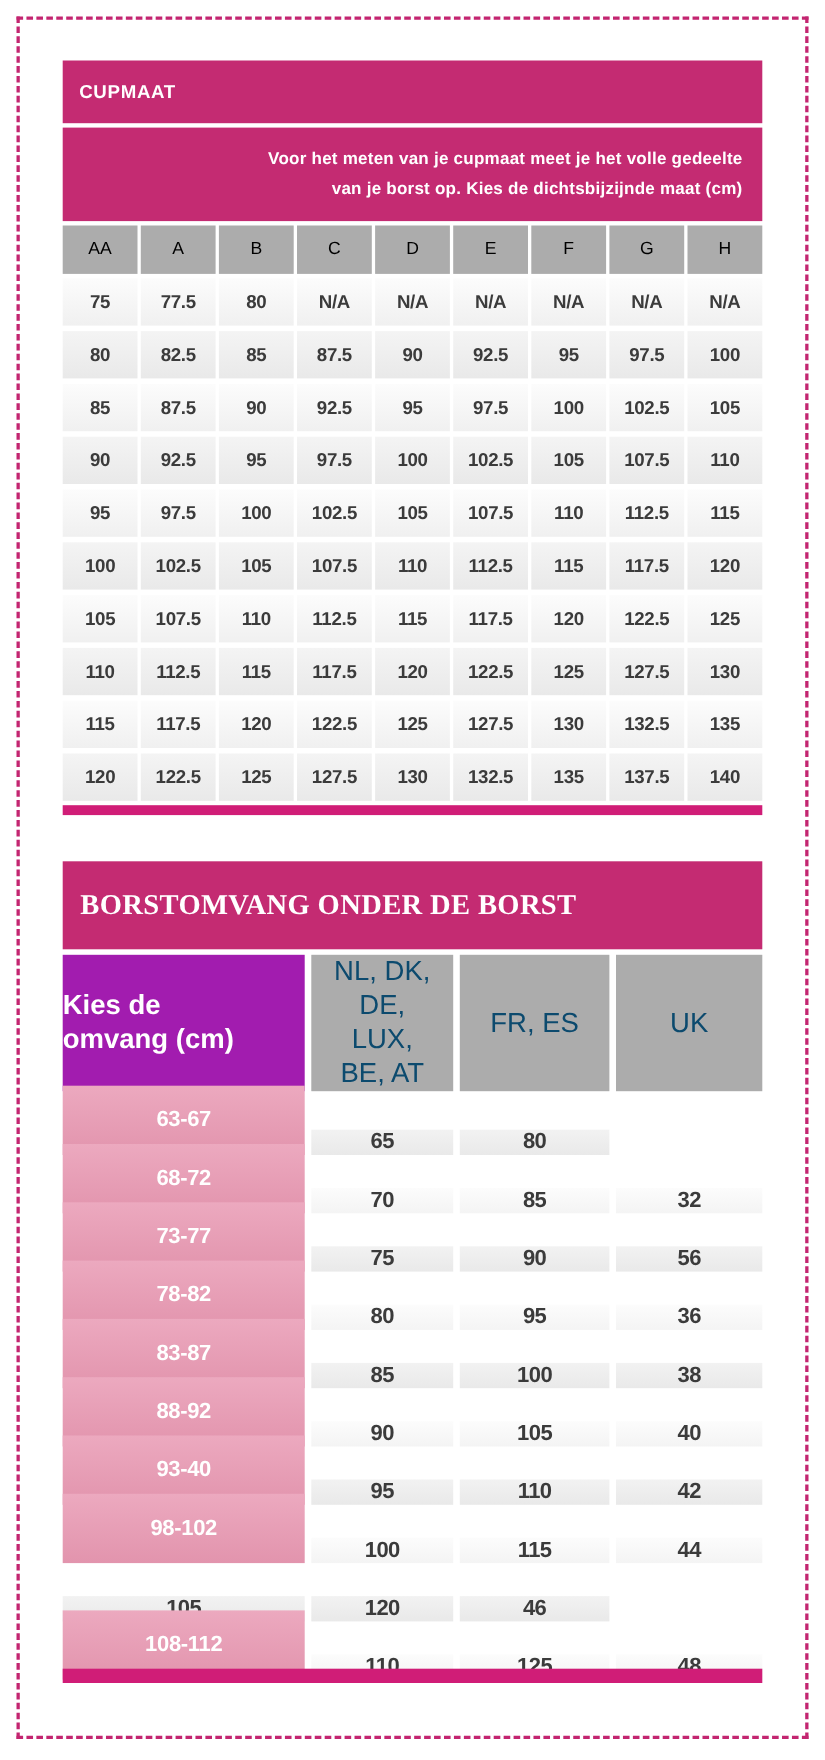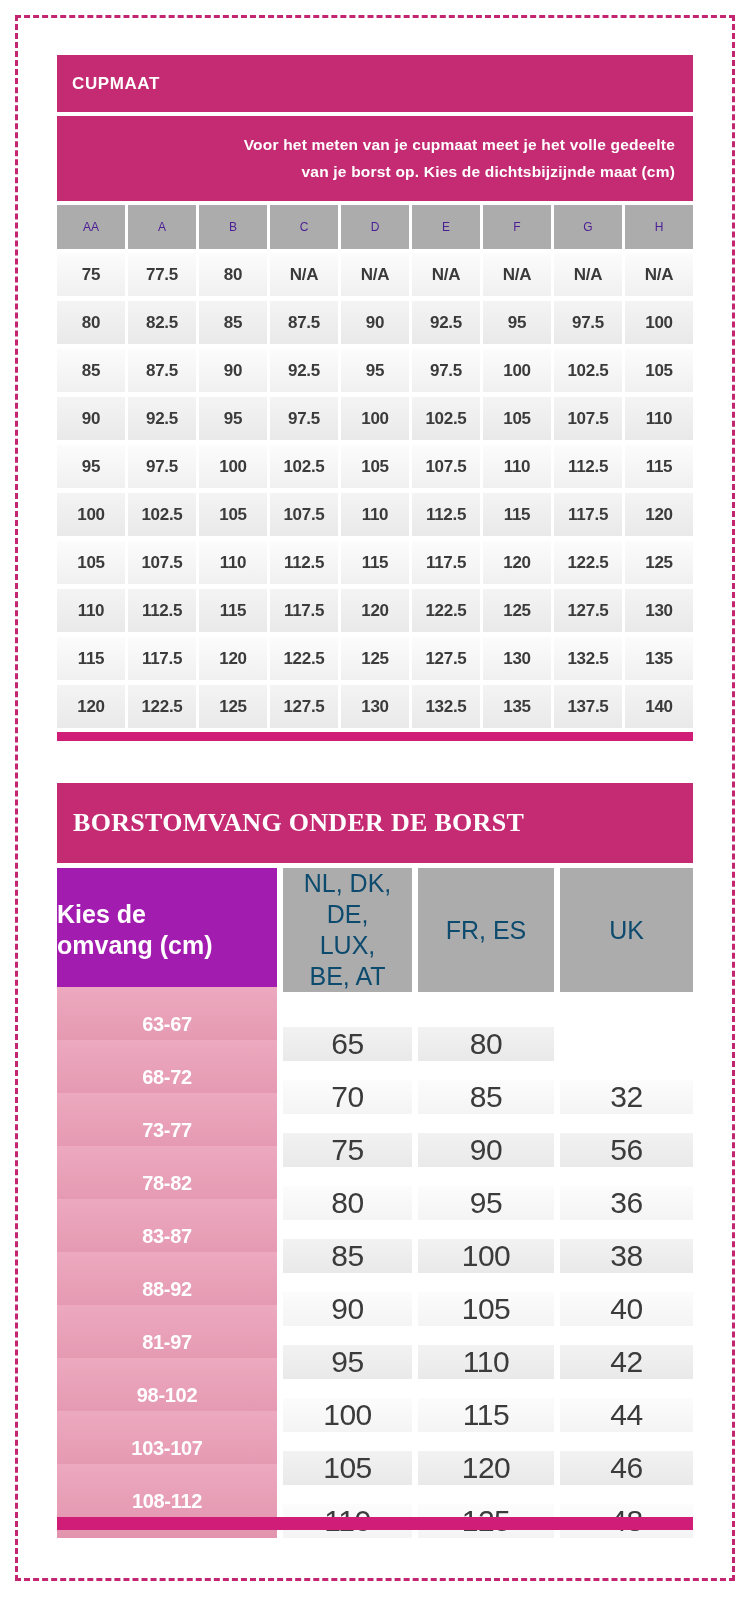--- a/index.html
+++ b/index.html
@@ -14,21 +14,21 @@
   .bar{background:#d01d77;}
 
   
   .cup-section{display:flex;flex-direction:column;gap:4px;}
   .cup-title{height:57px;background:#c42b72;color:#fff;display:flex;align-items:center;
              padding-left:15px;font-size:17px;font-weight:700;letter-spacing:.6px;}
   .cup-sub{height:85px;background:#c42b72;color:#fff;padding:15px 18px 0 15px;box-sizing:border-box;}
   .cup-sub div{font-size:15.5px;line-height:27px;font-weight:600;letter-spacing:.2px;text-align:right;}
   .cup-grid{display:grid;grid-template-columns:repeat(9,1fr);gap:3px;}
   .cup-header-row{height:44px;}
-  .cup-head-cell{background:#acacac;color:#4c1d95;font-size:12px;font-weight:400;}
+  .cup-head-cell{background:#acacac;color:#000000;font-size:16px;font-weight:400;}
   .cup-body{display:flex;flex-direction:column;gap:5px;}
   .cup-data-row{height:43px;}
   .num-cell{color:#3b3b3b;font-size:17px;font-weight:600;letter-spacing:-0.3px;}
   .row-light > .num-cell{background:linear-gradient(180deg,#fcfcfc 0%,#f0f0f0 100%);}
   .row-dark  > .num-cell{background:linear-gradient(180deg,#f4f4f4 0%,#e9e9e9 100%);}
   .cup-bar{height:9px;}
 
   
   .band-section{display:flex;flex-direction:column;gap:5px;margin-top:42px;}
   .band-title{height:80px;background:#c42b72;color:#fff;display:flex;align-items:center;
@@ -36,21 +36,21 @@
   .band-grid{display:grid;grid-template-columns:220px 129px 136px 1fr;gap:6px;}
   .band-header-row{height:114px;}
   .band-head-main{background:#a21caf;color:#fff;justify-content:flex-start;padding-left:0;
                   font-size:25px;font-weight:700;line-height:31px;}
   .band-head-cell{background:#acacac;color:#0c4a6e;font-size:25px;font-weight:400;line-height:31px;
                   text-align:center;padding:0 14px;}
   .band-body{display:flex;flex-direction:column;gap:5px;}
   .band-data-row{height:48px;}
   .band-label-cell{background:linear-gradient(180deg,#eca9bf 0%,#e294ad 100%);
                    color:#fff;font-size:20px;font-weight:700;letter-spacing:-0.3px;}
-  .band-num{color:#3b3b3b;font-size:30px;font-weight:400;letter-spacing:-0.5px;margin-top:40px;}
+  .band-num{color:#3b3b3b;font-size:20px;font-weight:700;letter-spacing:-0.5px;margin-top:40px;}
   .band-data-row.row-dark  > .band-num{background:linear-gradient(180deg,#f2f2f2 0%,#e9e9e9 100%);}
   .band-data-row.row-light > .band-num{background:linear-gradient(180deg,#fcfcfc 0%,#f4f4f4 100%);}
   .band-bar{height:13px;}
 </style>
 </head>
 <body>
 
 <div class="page">
   <div class="frame"></div>
 
@@ -237,33 +237,32 @@
             <div class="cell band-num">100</div>
             <div class="cell band-num">38</div>
           </div>
           <div class="band-grid band-data-row row-light">
             <div class="cell band-label-cell">88-92</div>
             <div class="cell band-num">90</div>
             <div class="cell band-num">105</div>
             <div class="cell band-num">40</div>
           </div>
           <div class="band-grid band-data-row row-dark">
-            <div class="cell band-label-cell">81-97</div>
+            <div class="cell band-label-cell">93-40</div>
             <div class="cell band-num">95</div>
             <div class="cell band-num">110</div>
             <div class="cell band-num">42</div>
           </div>
           <div class="band-grid band-data-row row-light">
             <div class="cell band-label-cell">98-102</div>
             <div class="cell band-num">100</div>
             <div class="cell band-num">115</div>
             <div class="cell band-num">44</div>
           </div>
           <div class="band-grid band-data-row row-dark">
-            <div class="cell band-label-cell">103-107</div>
             <div class="cell band-num">105</div>
             <div class="cell band-num">120</div>
             <div class="cell band-num">46</div>
           </div>
           <div class="band-grid band-data-row row-light">
             <div class="cell band-label-cell">108-112</div>
             <div class="cell band-num">110</div>
             <div class="cell band-num">125</div>
             <div class="cell band-num">48</div>
           </div>

